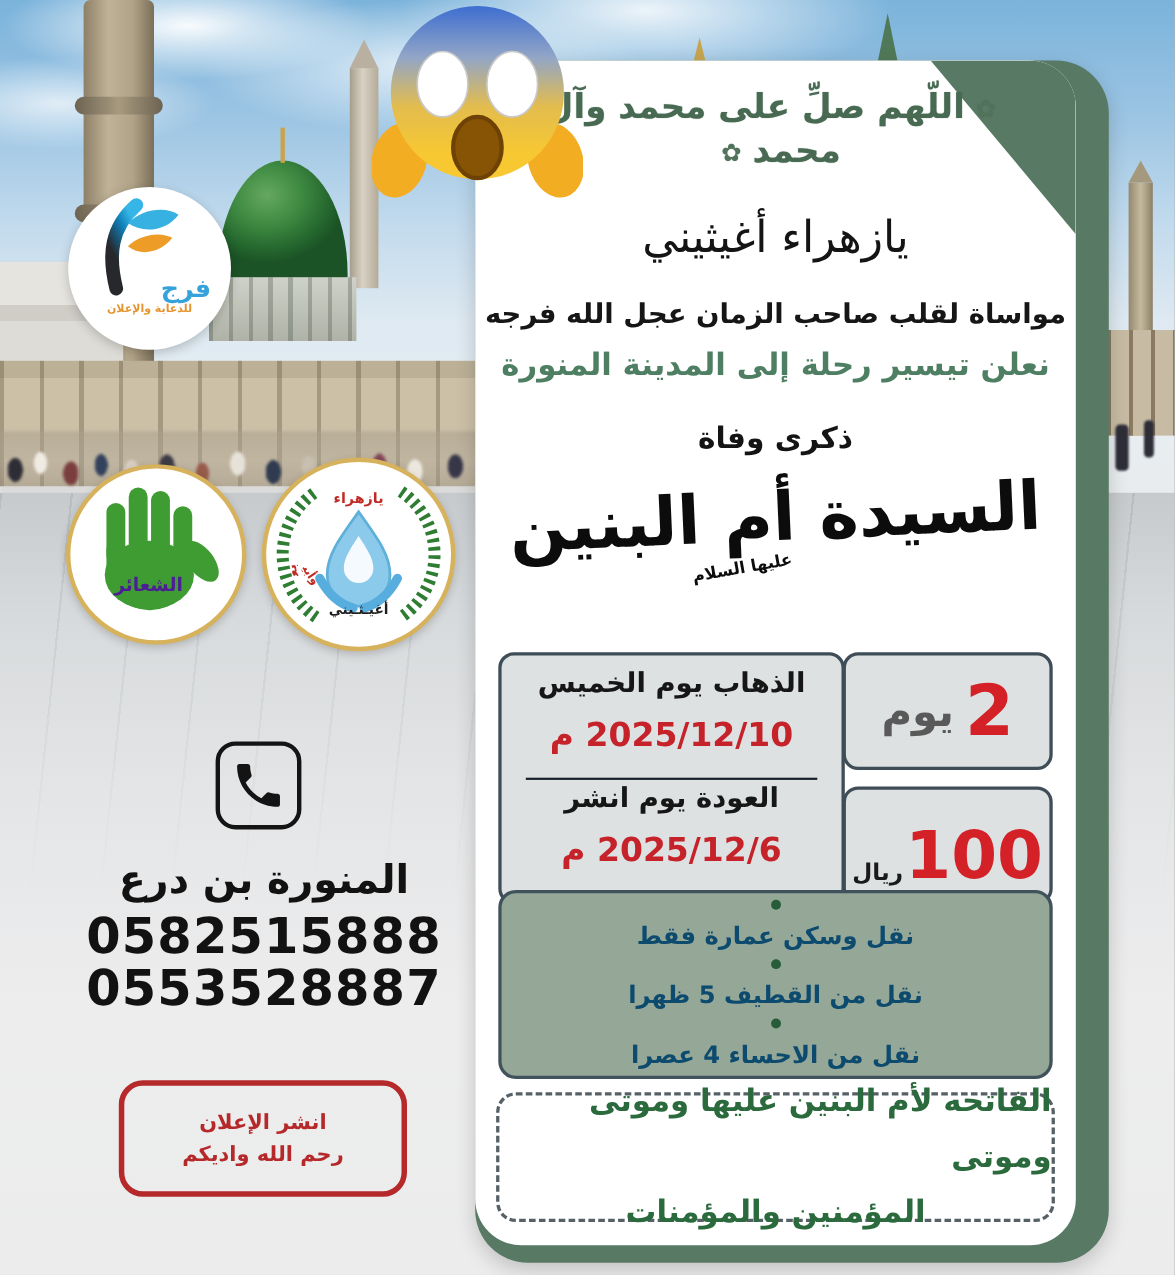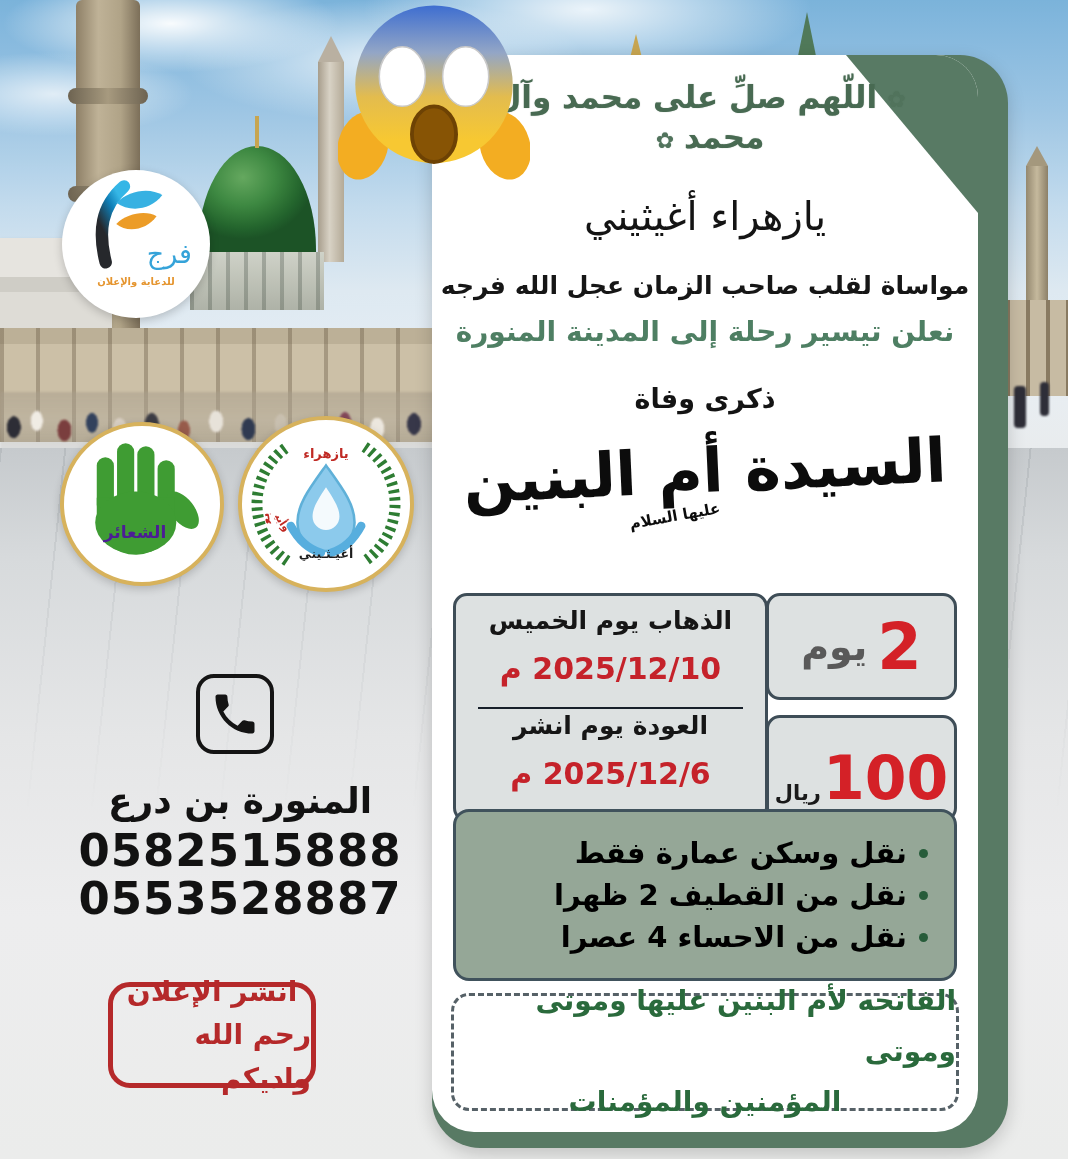--- a/index.html
+++ b/index.html
@@ -113,49 +113,49 @@
   .box-dates{left:21px;right:auto;top:538px;width:315px;height:229px;padding:10px 8px;
     display:flex;flex-direction:column;justify-content:space-between;}
   .dhalf{flex:1;display:flex;flex-direction:column;align-items:center;gap:16px;}
   .dhalf .lbl{color:#161616;font-size:25px;font-weight:800;}
   .dhalf .dt{color:#c5222a;font-size:30px;font-weight:800;}
   .ddiv{height:2px;background:#17202a;margin:2px 14px;}
 
   .notes{position:absolute;left:21px;right:21px;top:754px;height:172px;background:#95a797;
     border:3px solid #40525c;border-radius:16px;display:flex;flex-direction:column;
     justify-content:center;gap:8px;padding:6px 26px;}
-  .nrow{display:flex;align-items:center;gap:12px;color:#000000;font-size:29px;font-weight:800;}
+  .nrow{display:flex;align-items:center;gap:12px;color:#0c4a6e;font-size:22px;font-weight:800;flex-direction:column;}
   .ndot{width:9px;height:9px;border-radius:50%;background:#275c3a;flex:0 0 auto;}
 
   .fatiha{position:absolute;left:19px;right:19px;top:938px;height:118px;border:3px dashed #566167;
     border-radius:18px;display:flex;flex-direction:column;align-items:center;justify-content:center;
     color:#2a6a3c;font-family:"DejaVu Serif","DejaVu Sans",serif;font-weight:bold;font-size:28px;line-height:1.8;}
 
   
   .logo-faraj{left:62px;top:170px;width:148px;height:148px;border-radius:50%;background:#fff;
     z-index:3;box-shadow:0 3px 10px rgba(0,0,0,.2);}
   .logo-faraj svg{position:absolute;left:12px;top:4px;}
-  .faraj-name{position:absolute;right:18px;top:68px;font-size:27px;font-weight:400;color:#35a3d9;text-shadow:0 0 2px #fff;}
+  .faraj-name{position:absolute;right:18px;top:80px;font-size:23px;font-weight:700;color:#35a3d9;text-shadow:0 0 2px #fff;}
   .faraj-tag{position:absolute;left:0;right:0;top:106px;text-align:center;font-size:10px;font-weight:800;color:#e5952f;text-shadow:0 0 2px #fff;}
 
   .badge{border-radius:50%;background:#fff;z-index:3;border:4px solid #d7b25c;box-shadow:inset 0 0 0 2px #fff,0 3px 8px rgba(0,0,0,.18);}
   .badge-hand{left:60px;top:422px;width:164px;height:164px;}
   .hand-label{position:absolute;left:0;right:14px;top:96px;text-align:center;color:#4c1d95;font-size:17px;font-weight:800;}
   .badge-drop{left:238px;top:416px;width:176px;height:176px;}
   .drop-top{position:absolute;left:0;right:0;top:26px;text-align:center;color:#c02a24;font-size:13px;font-weight:800;}
   .drop-bottom{position:absolute;left:0;right:0;top:126px;text-align:center;color:#1d1d1d;font-size:12.5px;font-weight:800;}
 
   .phone-icon{left:196px;top:674px;width:78px;height:80px;border:4px solid #141414;border-radius:18px;
     z-index:3;display:flex;align-items:center;justify-content:center;}
   .contact-name{left:85px;top:780px;width:310px;text-align:center;font-size:36px;font-weight:800;color:#121212;z-index:3;}
   .phone-num{left:75px;width:330px;text-align:center;font-size:45px;font-weight:800;color:#121212;z-index:3;letter-spacing:1px;direction:ltr;}
   .p1{top:824px;} .p2{top:872px;}
-  .share-box{left:108px;top:982px;width:208px;height:106px;border:5px solid #b5292a;border-radius:22px;
+  .share-box{left:108px;top:982px;width:262px;height:106px;border:5px solid #b5292a;border-radius:22px;
     z-index:3;display:flex;flex-direction:column;align-items:center;justify-content:center;
-    color:#b5292a;font-family:"DejaVu Serif","DejaVu Sans",serif;font-weight:bold;font-size:28px;line-height:1.55;
+    color:#b5292a;font-family:"DejaVu Serif","DejaVu Sans",serif;font-weight:bold;font-size:19px;line-height:1.55;
     background:rgba(236,236,236,.55);}
 
   .emoji{left:338px;top:-6px;width:192px;height:192px;z-index:4;}
 </style>
 </head>
 <body>
 
 <div class="canvas">
 
   <div class="photo">
@@ -219,21 +219,21 @@
       </div>
     </div>
 
     <div class="notes">
       <div class="nrow">
         <span class="ndot"></span>
         <span>نقل وسكن عمارة فقط</span>
       </div>
       <div class="nrow">
         <span class="ndot"></span>
-        <span>نقل من القطيف 2 ظهرا</span>
+        <span>نقل من القطيف 5 ظهرا</span>
       </div>
       <div class="nrow">
         <span class="ndot"></span>
         <span>نقل من الاحساء 4 عصرا</span>
       </div>
     </div>
 
     <div class="fatiha">
       <span>الفاتحه لأم البنين عليها وموتى وموتى</span>
       <span>المؤمنين والمؤمنات</span>

